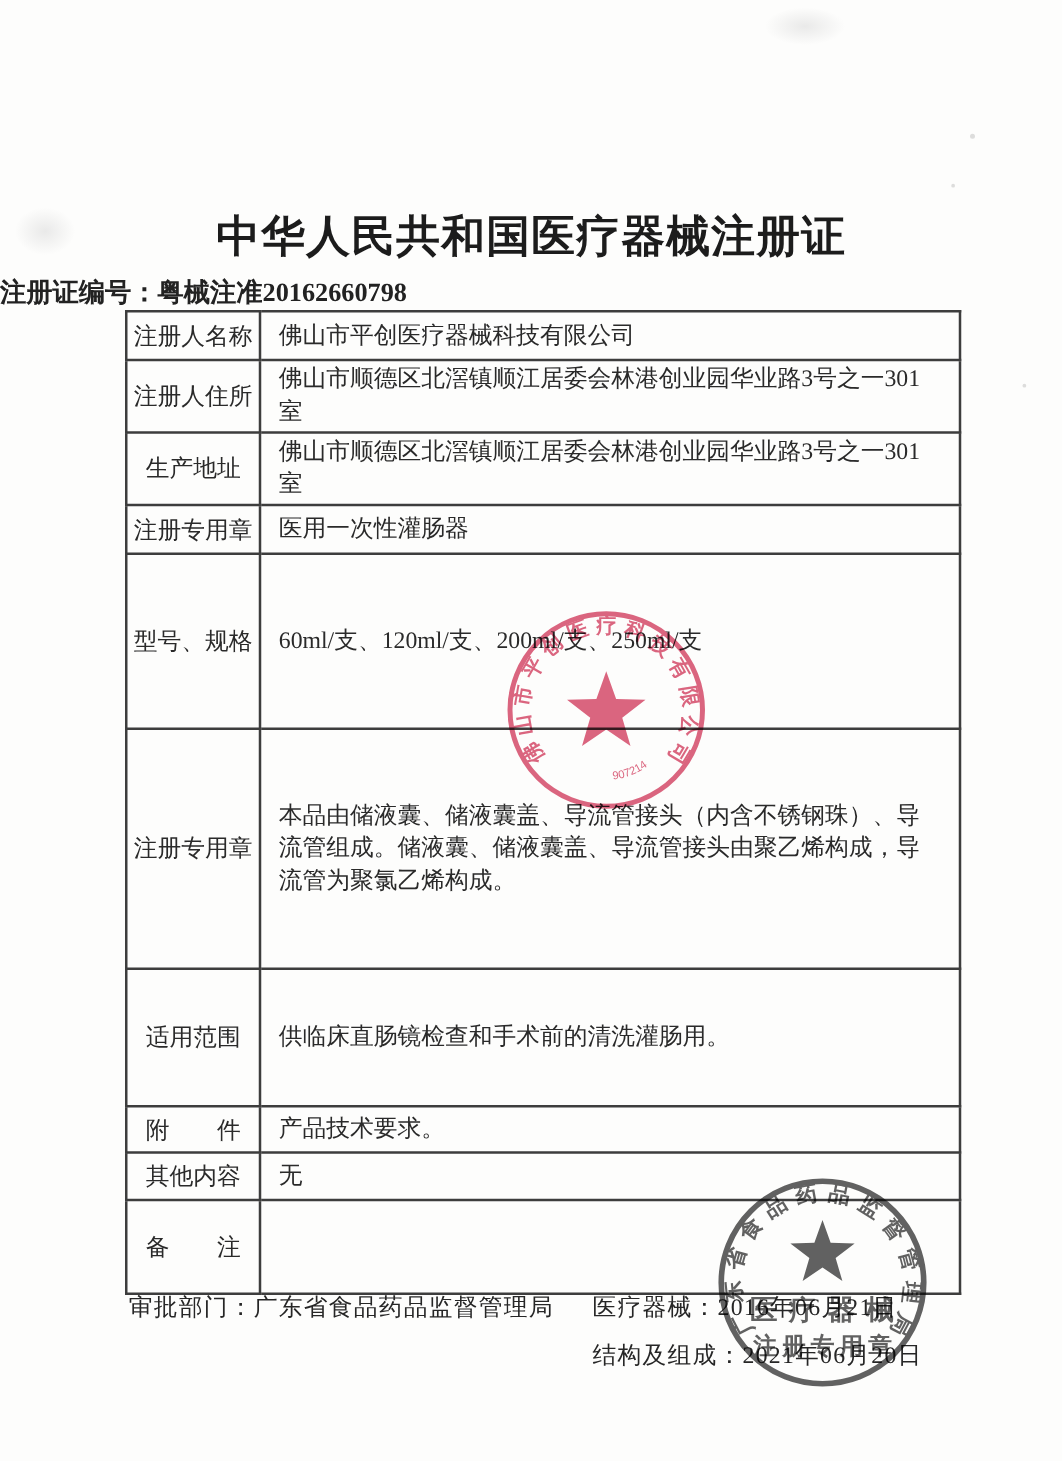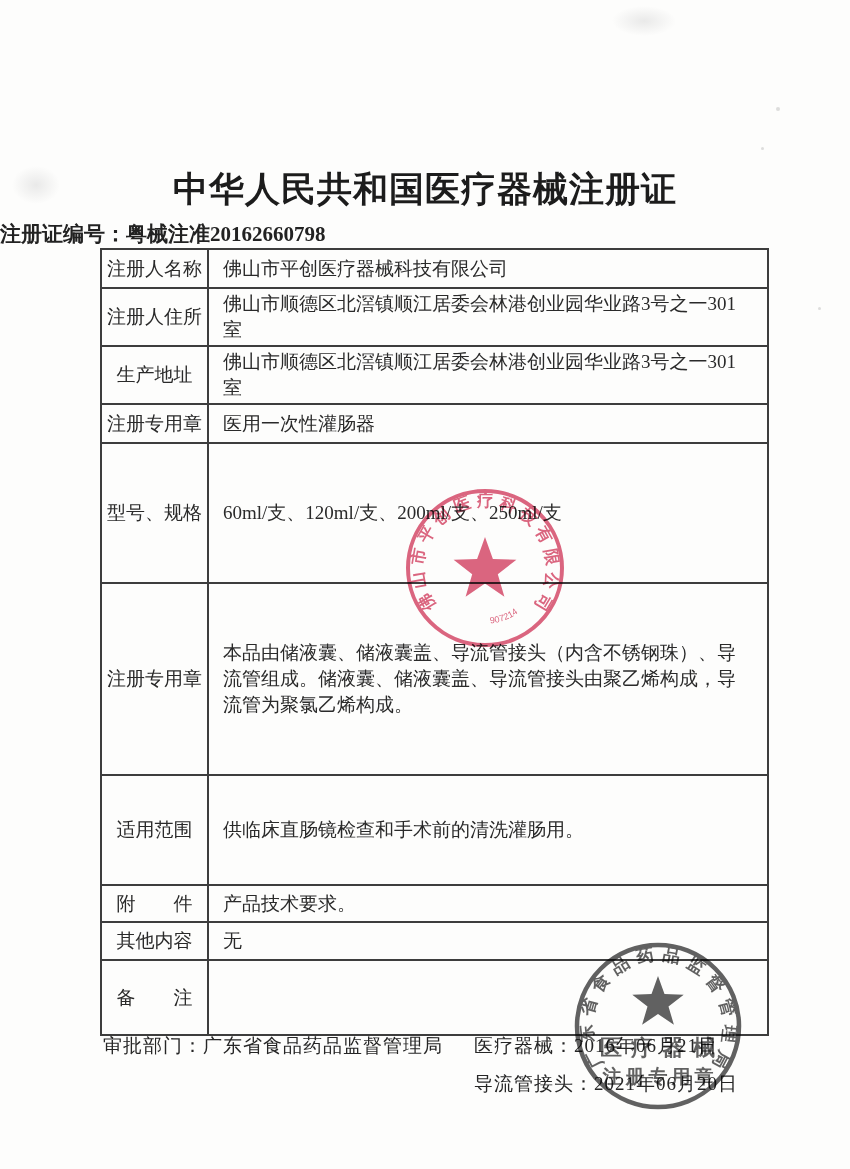--- a/index.html
+++ b/index.html
@@ -97,21 +97,21 @@
     </tbody>
   </table>
 
   <div class="footer-line f-dept">
     <span>审批部门：</span><span>广东省食品药品监督管理局</span>
   </div>
   <div class="footer-line f-date1">
     <span>医疗器械：</span><span>2016年06月21日</span>
   </div>
   <div class="footer-line f-date2">
-    <span>导流管接头：</span><span>2021年06月20日</span>
+    <span>结构及组成：</span><span>2021年06月20日</span>
   </div>
 
   <svg class="seal seal-red" width="166" height="168" viewBox="0 0 166 168">
     <defs>
       <path id="redArcTop" d="M 34.1 122.2 A 62 62 0 1 1 131.9 122.2" fill="none"></path>
       <path id="redArcBottom" d="M 43 123 A 56 56 0 0 0 123 123" fill="none"></path>
     </defs>
     <circle cx="83" cy="84" r="77" fill="none" stroke="#d8516f" stroke-width="4"></circle>
     <polygon fill="#d8516f" points="83,53 90.9,75.1 114.4,75.8 95.8,90.2 102.4,112.7 83,99.5 63.6,112.7 70.2,90.2 51.6,75.8 75.1,75.1"></polygon>
     <text font-size="16.5" font-weight="bold" fill="#d8516f" font-family="Liberation Serif, DejaVu Serif, serif">

